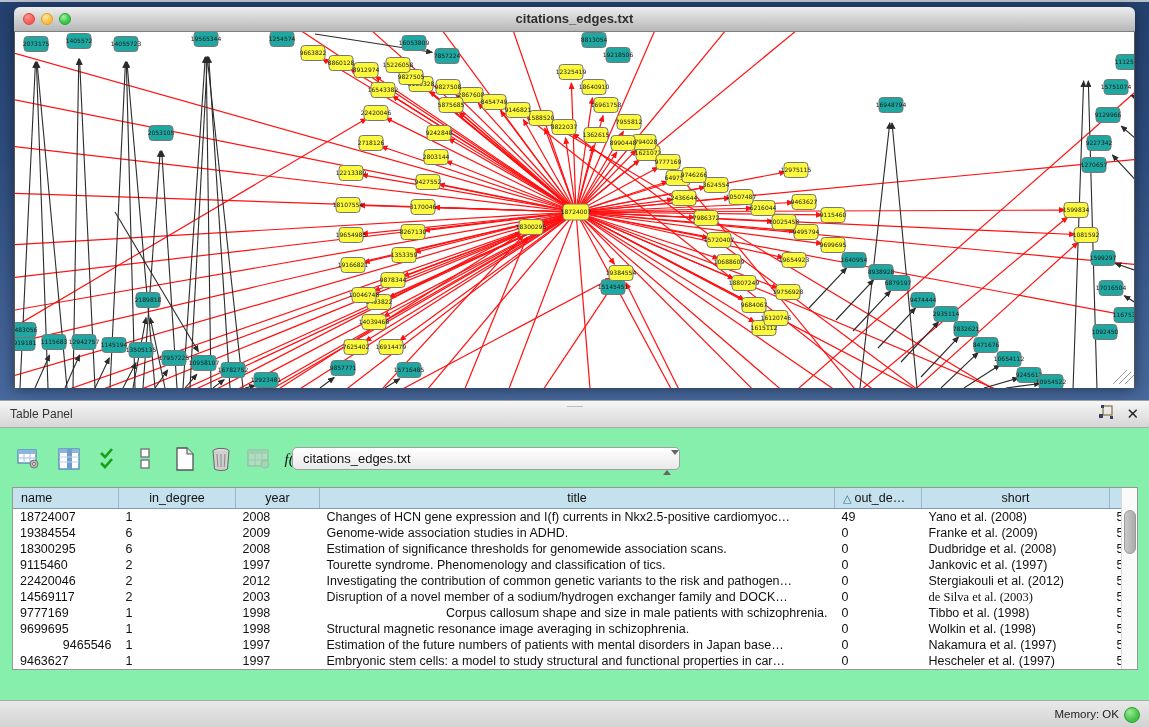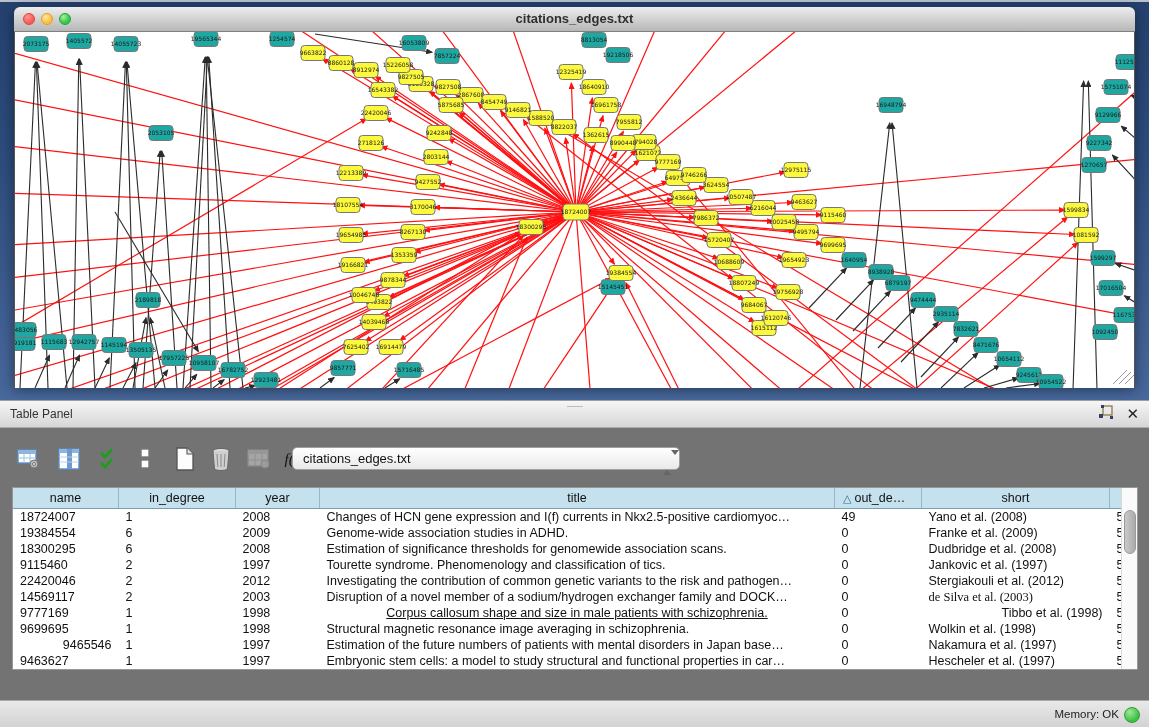--- a/index.html
+++ b/index.html
@@ -19,21 +19,21 @@
     border-bottom:1px solid #7f7f7f;}
   .tl{position:absolute;top:6px;width:12px;height:12px;border-radius:50%;box-sizing:border-box;}
   .tl.red{left:9px;background:radial-gradient(circle at 35% 30%,#ff9a90,#fc5b57 60%);border:1px solid #d94640;}
   .tl.yellow{left:27px;background:radial-gradient(circle at 35% 30%,#ffe9a8,#fdbe41 60%);border:1px solid #dfa123;}
   .tl.green{left:45px;background:radial-gradient(circle at 35% 30%,#a8f0a0,#34c84a 60%);border:1px solid #23a532;}
   .win-title{position:absolute;left:0;right:0;top:4px;text-align:center;
     font-size:13px;color:#2f2f2f;font-weight:bold;}
   .graph-canvas{position:relative;width:1121px;height:356px;background:#ffffff;overflow:hidden;
     border-left:1px solid #555;border-right:1px solid #555;box-sizing:border-box;}
   
-  .table-panel{position:absolute;left:0;top:400px;width:1149px;height:300px;background:#737373;}
+  .table-panel{position:absolute;left:0;top:400px;width:1149px;height:300px;background:#86efac;}
   .panel-header{height:26px;background:linear-gradient(180deg,#f6f6f6,#d6d6d6);
     border-top:1px solid #9d9d9d;border-bottom:1px solid #ababab;position:relative;}
   .panel-title{position:absolute;left:10px;top:6px;font-size:12px;color:#333;}
   .panel-actions{position:absolute;right:10px;top:3px;display:flex;gap:12px;align-items:center;}
   .close-x{font-size:15px;font-weight:bold;color:#222;line-height:20px;cursor:default;}
   .toolbar{position:absolute;left:0;top:27px;width:100%;height:58px;}
   .tb-icon{position:absolute;top:18px;width:26px;height:28px;display:flex;align-items:center;justify-content:center;}
   .fx{font-family:"Liberation Serif","DejaVu Serif",serif;font-style:italic;font-size:15px;color:#111;}
   .dropdown{position:absolute;left:292px;top:20px;width:388px;height:23px;box-sizing:border-box;
     border:1px solid #9f9f9f;border-radius:5px;
@@ -567,21 +567,21 @@
       <span class="dd-arrows">
         <span class="up"></span><span class="down"></span>
       </span>
     </div>
   </div>
 
   <div class="tbl-wrap">
     <table class="data" id="data-table">
       <thead id="tbl-head">
           <tr>
-            <th style="width: 89px; text-align: center;">name</th>
+            <th style="width: 89px; text-align: left;">name</th>
             <th style="width: 100px; text-align: center;">in_degree</th>
             <th style="width: 67px; text-align: center;">year</th>
             <th style="width: 498px; text-align: center;">title</th>
             <th style="width: 70px; text-align: left;"><span class="sort-tri">△</span>out_de…</th>
             <th style="width: 171px; text-align: center;">short</th>
             <th style="width: 100px; text-align: center;">pagerank</th>
           </tr>
         </thead>
       <tbody id="tbl-body">
           <tr>
@@ -635,23 +635,23 @@
             <td style="text-align: left;">2003</td>
             <td style="text-align: left;">Disruption of a novel member of a sodium/hydrogen exchanger family and DOCK…</td>
             <td style="text-align: left;">0</td>
             <td style="text-align: left; font-family: Liberation Serif, serif;">de Silva et al. (2003)</td>
             <td style="text-align: left;">5.3E-5</td>
           </tr>
           <tr>
             <td style="text-align: left;">9777169</td>
             <td style="text-align: left;">1</td>
             <td style="text-align: left;">1998</td>
-            <td style="text-align: center; text-decoration: underline;">Corpus callosum shape and size in male patients with schizophrenia.</td>
-            <td style="text-align: left;">0</td>
-            <td style="text-align: right;">Tibbo et al. (1998)</td>
+            <td style="text-align: right;">Corpus callosum shape and size in male patients with schizophrenia.</td>
+            <td style="text-align: left;">0</td>
+            <td style="text-align: left;">Tibbo et al. (1998)</td>
             <td style="text-align: left;">5.3E-5</td>
           </tr>
           <tr>
             <td style="text-align: left;">9699695</td>
             <td style="text-align: left;">1</td>
             <td style="text-align: left;">1998</td>
             <td style="text-align: left; margin-left: 8px;">Structural magnetic resonance image averaging in schizophrenia.</td>
             <td style="text-align: left;">0</td>
             <td style="text-align: left;">Wolkin et al. (1998)</td>
             <td style="text-align: left;">5.3E-5</td>

